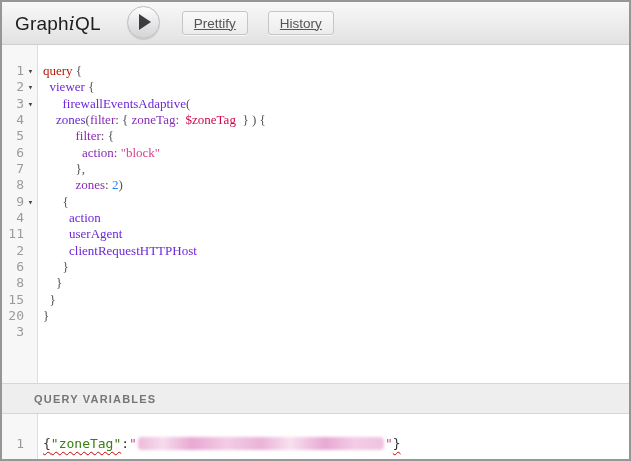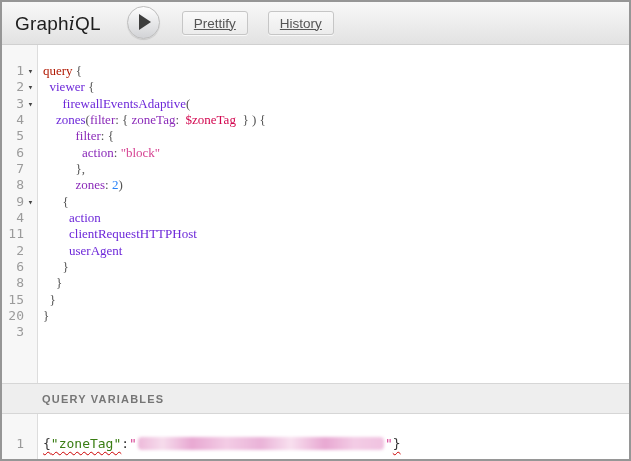--- a/index.html
+++ b/index.html
@@ -69,21 +69,21 @@
     margin:0 1px;vertical-align:-2px;
     background:linear-gradient(90deg,#edb9da 0%,#f6dcec 10%,#e8a8d2 22%,
       #f3cce5 36%,#eab3d8 50%,#f8e0ef 62%,#e8a8d2 76%,#f3cce5 88%,#f0c2e0 100%);
     filter:blur(1.6px);
   }
   
   .var-header{
     flex:0 0 31px;box-sizing:border-box;background:#eeeeee;
     border-top:1px solid #d6d6d6;border-bottom:1px solid #d6d6d6;
     color:#767676;font-size:11px;font-weight:bold;letter-spacing:1.2px;
-    display:flex;align-items:center;padding-left:40px;cursor:pointer;
+    display:flex;align-items:center;padding-left:32px;cursor:pointer;
   }
   .var-editor{flex:0 0 45px;display:flex;background:#fff;overflow:hidden;}
   .var-gutter{
     flex:0 0 36px;width:36px;box-sizing:border-box;background:#f7f7f7;
     border-right:1px solid #ddd;padding-top:22px;
   }
   .var-gutter .num{display:block;width:22px;text-align:right;color:#9b9b9b;
     font-family:"DejaVu Sans Mono",monospace;font-size:13px;line-height:16px;}
   .var-code{padding:22px 0 0 5px;white-space:pre;color:#333;cursor:text;}
 </style>
@@ -176,22 +176,22 @@
         <div class="code-line"><span class="tok-k">query</span><span class="tok-p"> {</span></div>
         <div class="code-line"><span class="tok-p">  </span><span class="tok-f">viewer</span><span class="tok-p"> {</span></div>
         <div class="code-line"><span class="tok-p">      </span><span class="tok-f">firewallEventsAdaptive</span><span class="tok-p">(</span></div>
         <div class="code-line"><span class="tok-p">    </span><span class="tok-f">zones</span><span class="tok-p">(</span><span class="tok-a">filter</span><span class="tok-p">: { </span><span class="tok-a">zoneTag</span><span class="tok-p">:  </span><span class="tok-v">$zoneTag</span><span class="tok-p">  } ) {</span></div>
         <div class="code-line"><span class="tok-p">          </span><span class="tok-a">filter</span><span class="tok-p">: {</span></div>
         <div class="code-line"><span class="tok-p">            </span><span class="tok-a">action</span><span class="tok-p">: </span><span class="tok-s">"block"</span></div>
         <div class="code-line"><span class="tok-p">          },</span></div>
         <div class="code-line"><span class="tok-p">          </span><span class="tok-a">zones</span><span class="tok-p">: </span><span class="tok-n">2</span><span class="tok-p">)</span></div>
         <div class="code-line"><span class="tok-p">      {</span></div>
         <div class="code-line"><span class="tok-p">        </span><span class="tok-f">action</span></div>
+        <div class="code-line"><span class="tok-p">        </span><span class="tok-f">userAgent</span></div>
         <div class="code-line"><span class="tok-p">        </span><span class="tok-f">clientRequestHTTPHost</span></div>
-        <div class="code-line"><span class="tok-p">        </span><span class="tok-f">userAgent</span></div>
         <div class="code-line"><span class="tok-p">      }</span></div>
         <div class="code-line"><span class="tok-p">    }</span></div>
         <div class="code-line"><span class="tok-p">  }</span></div>
         <div class="code-line"><span class="tok-p">}</span></div>
       </div>
   </div>
 
   <div class="var-header">QUERY VARIABLES</div>
 
   <div class="var-editor">

